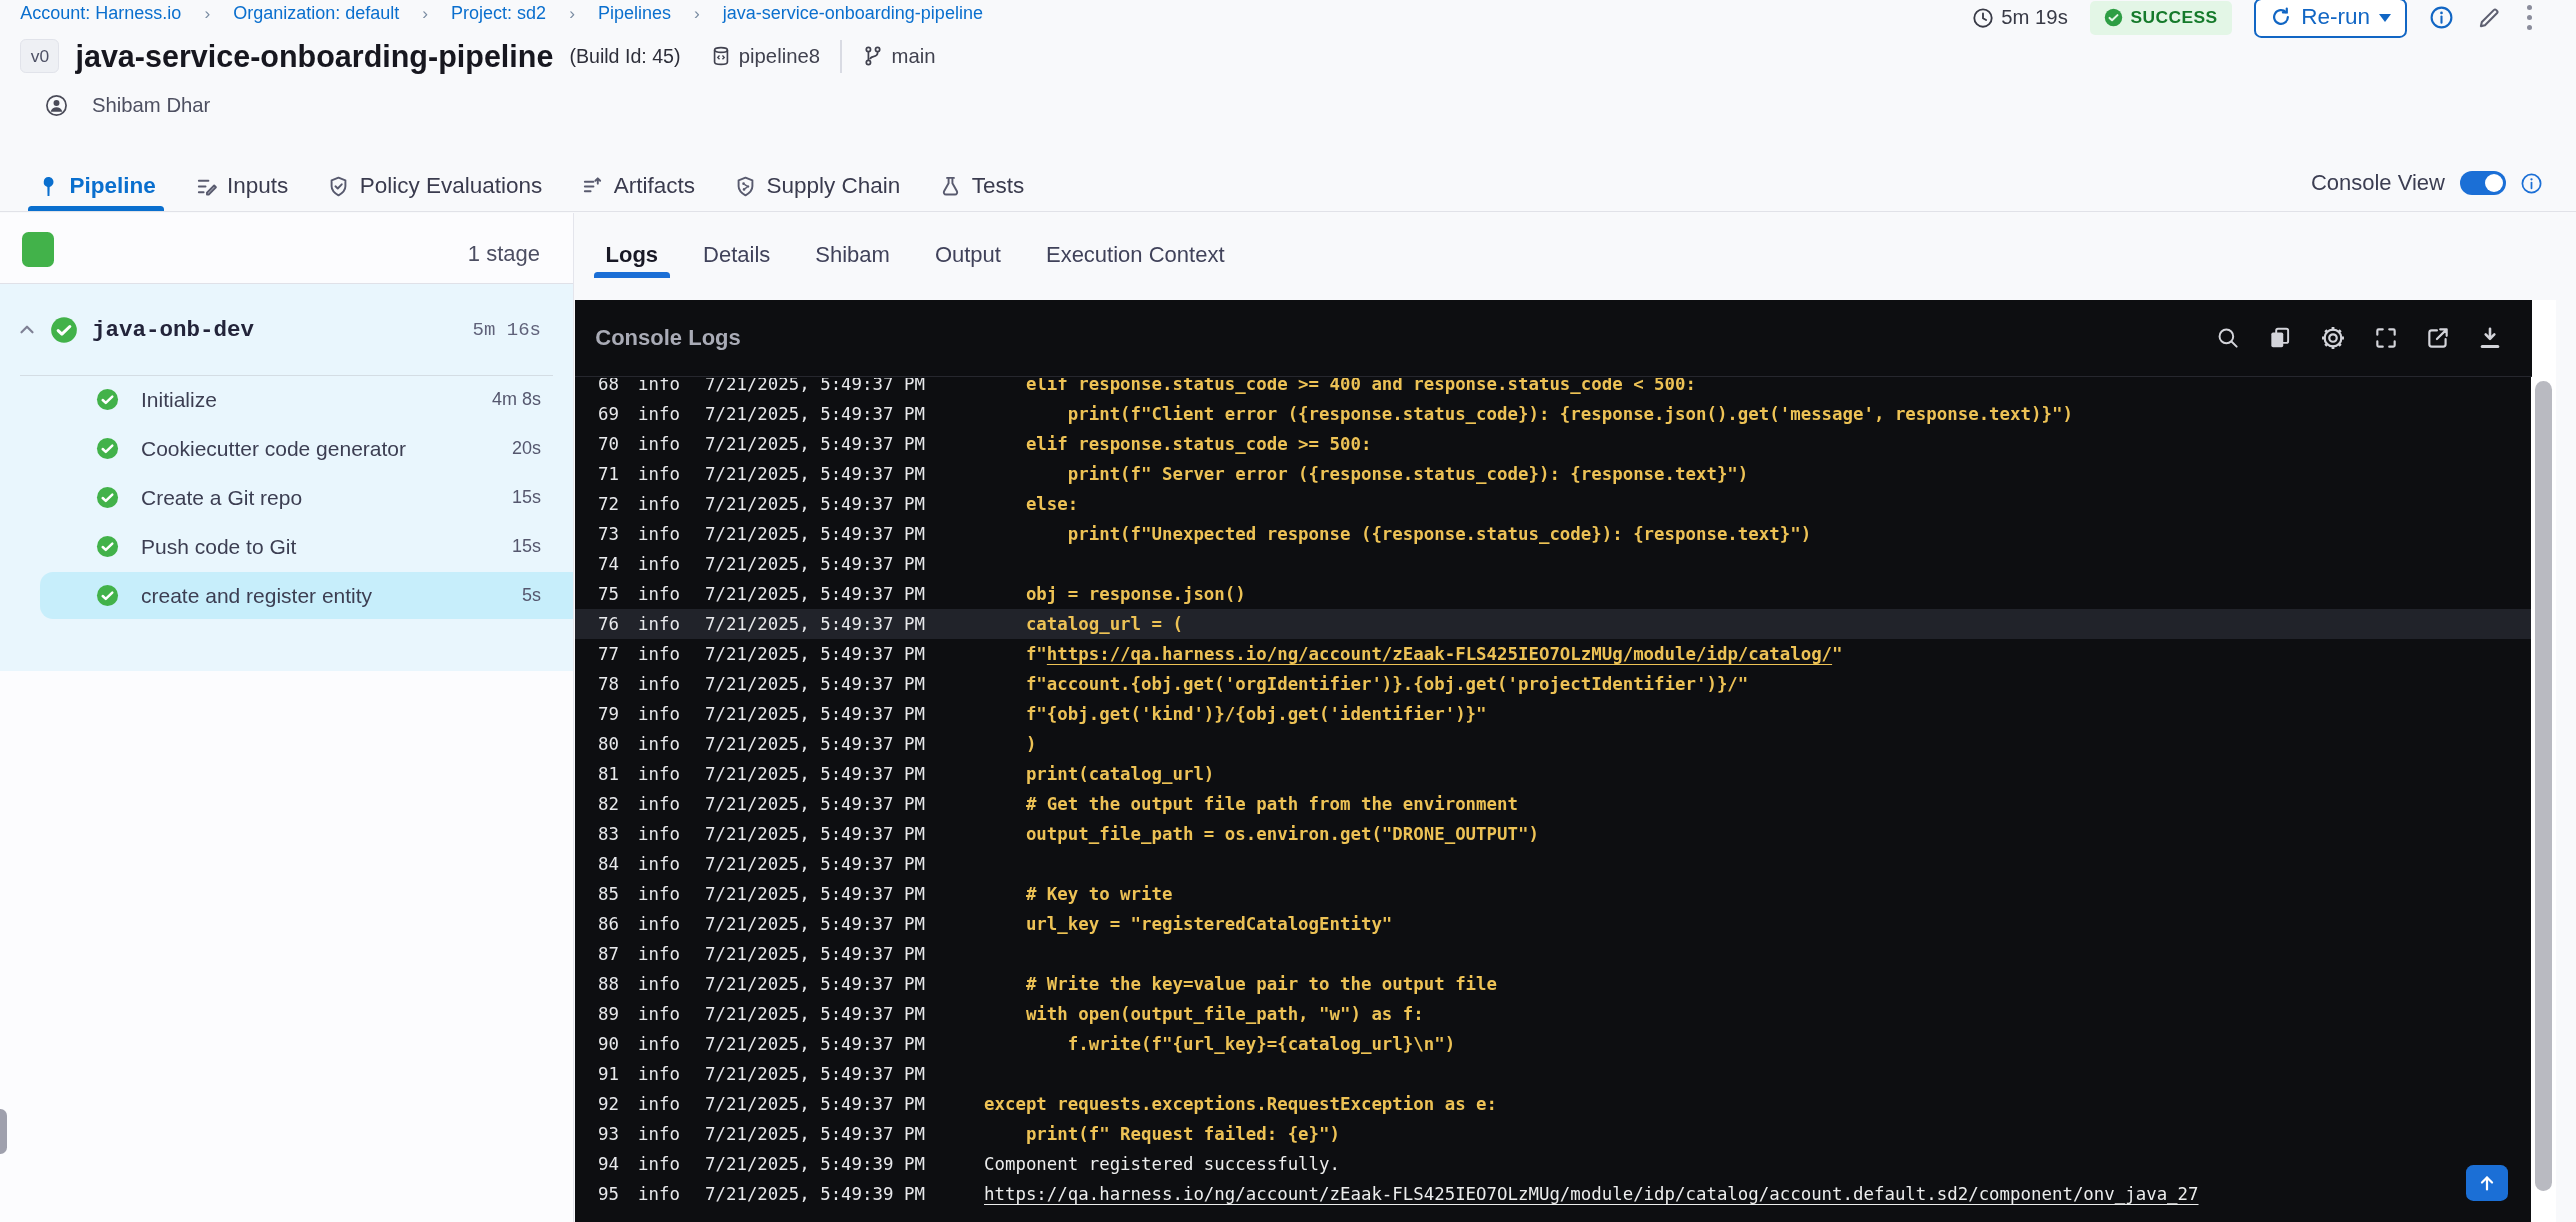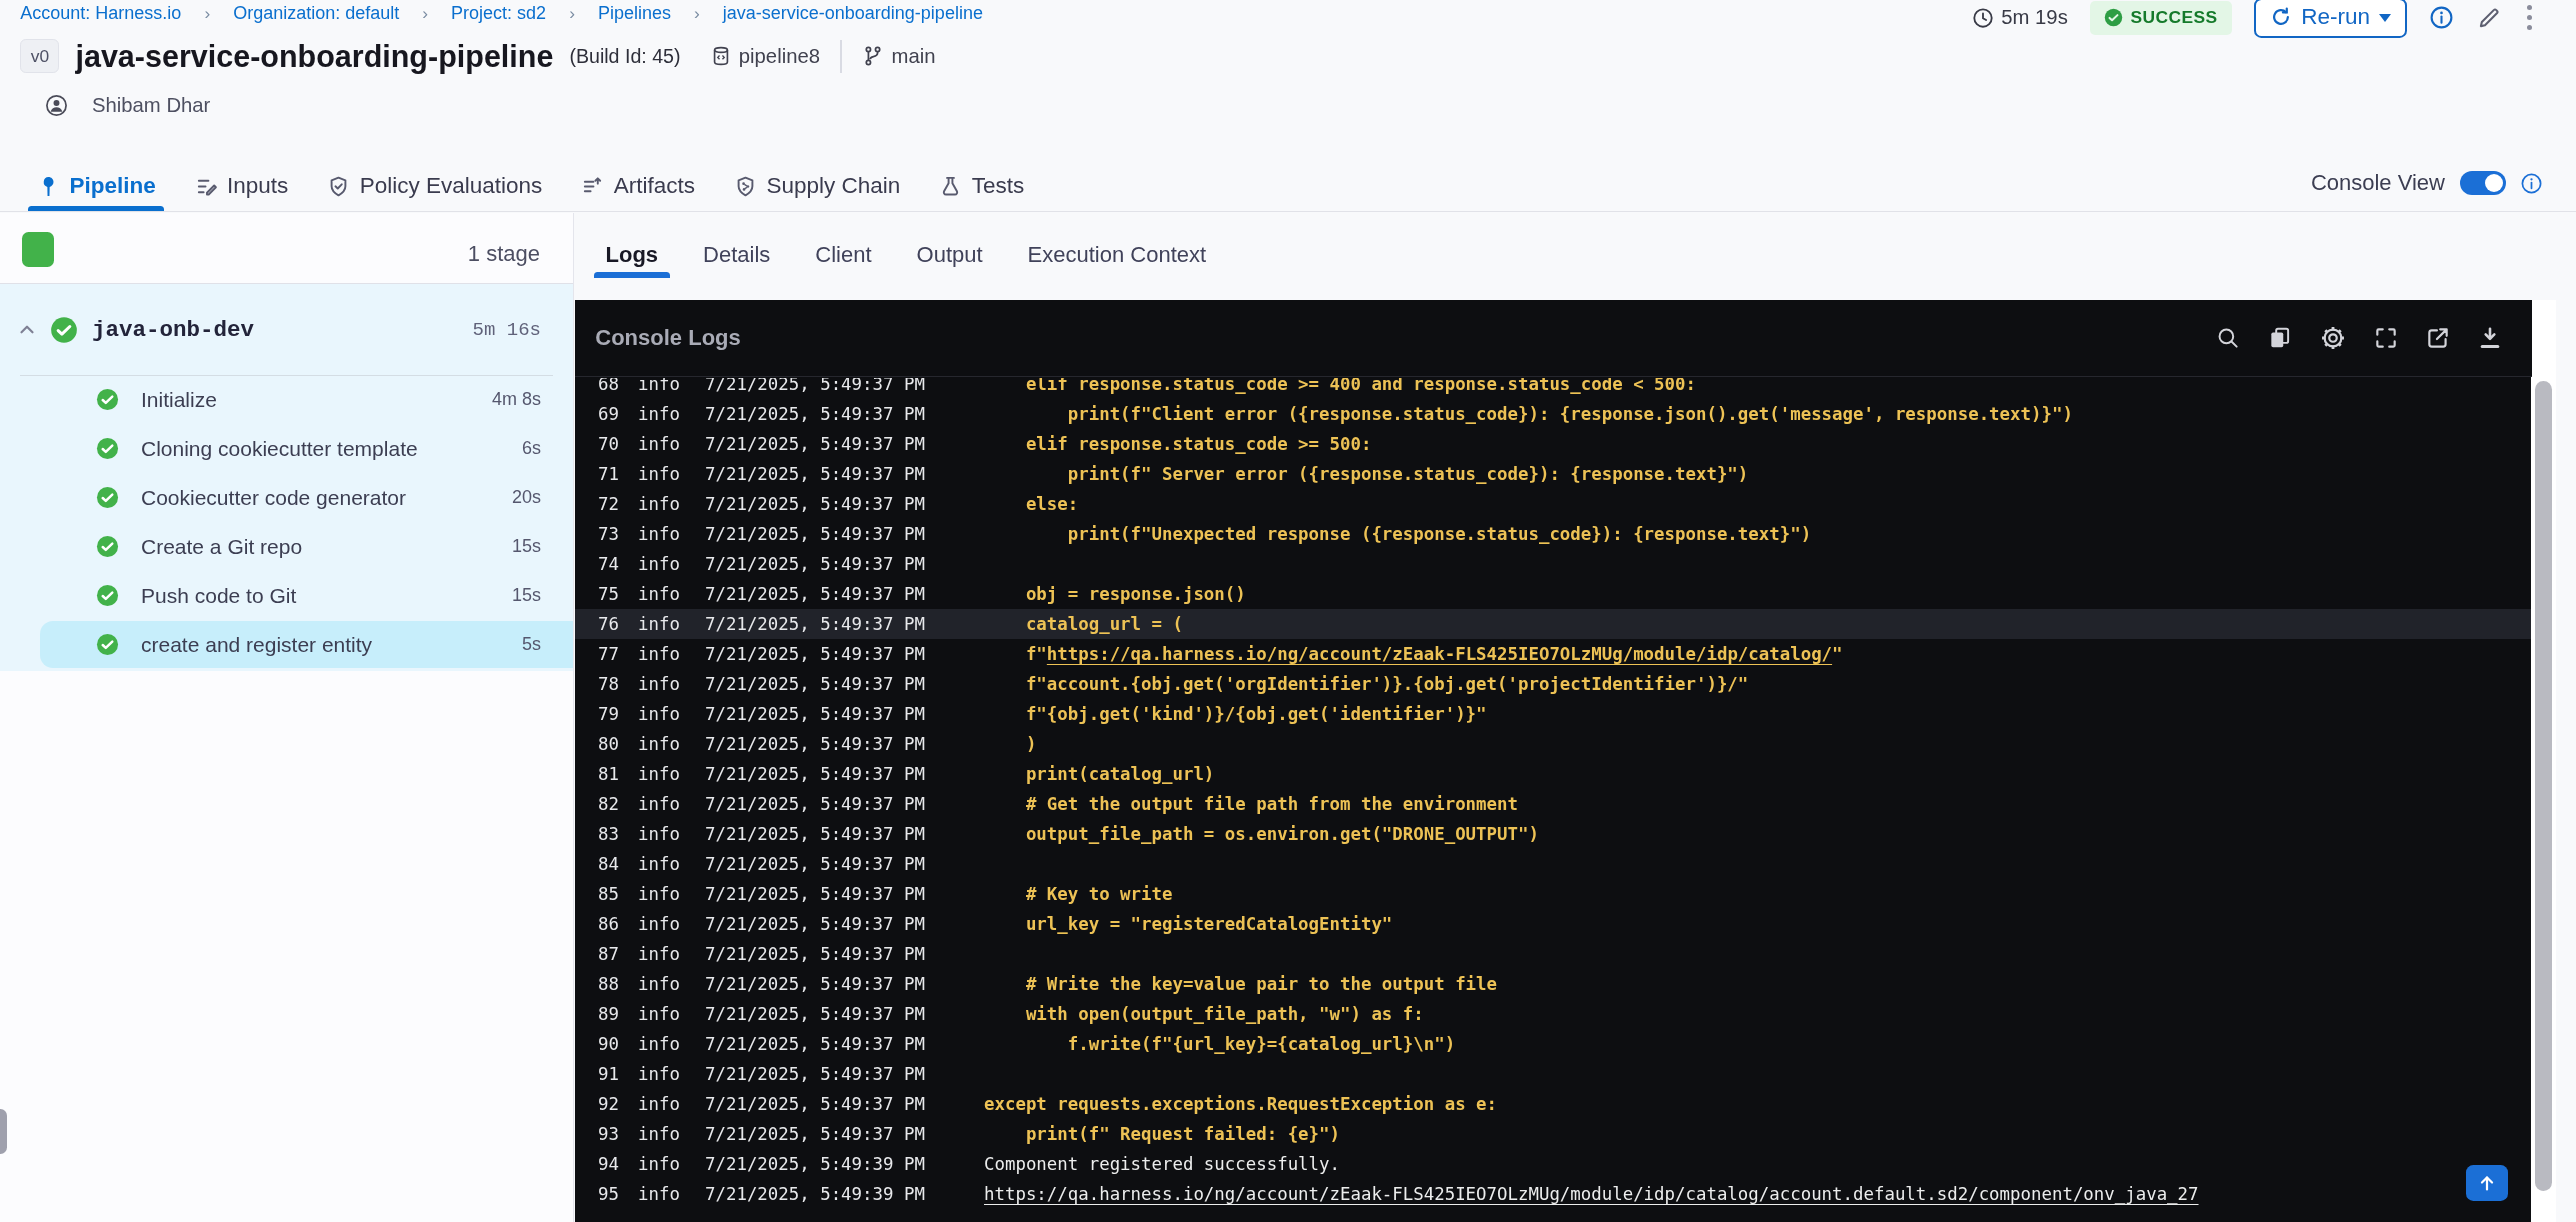--- a/index.html
+++ b/index.html
@@ -297,50 +297,40 @@
           <span class="step-name">Initialize</span>
           <span class="step-dur">4m 8s</span>
         </div>
         <div class="step-row">
           <span class="step-check">
             <svg width="23" height="23" viewBox="0 0 24 24">
               <circle cx="12" cy="12" r="11" fill="#42b24a"></circle>
               <path d="M7 12.5l3.2 3L17 9" stroke="#fff" stroke-width="2.6" fill="none" stroke-linecap="round" stroke-linejoin="round"></path>
             </svg>
           </span>
-          <span class="step-name">Cloning cookiecutter template</span>
-          <span class="step-dur">6s</span>
+          <span class="step-name">Cookiecutter code generator</span>
+          <span class="step-dur">20s</span>
         </div>
         <div class="step-row">
           <span class="step-check">
             <svg width="23" height="23" viewBox="0 0 24 24">
               <circle cx="12" cy="12" r="11" fill="#42b24a"></circle>
               <path d="M7 12.5l3.2 3L17 9" stroke="#fff" stroke-width="2.6" fill="none" stroke-linecap="round" stroke-linejoin="round"></path>
             </svg>
           </span>
-          <span class="step-name">Cookiecutter code generator</span>
-          <span class="step-dur">20s</span>
+          <span class="step-name">Create a Git repo</span>
+          <span class="step-dur">15s</span>
         </div>
         <div class="step-row">
           <span class="step-check">
             <svg width="23" height="23" viewBox="0 0 24 24">
               <circle cx="12" cy="12" r="11" fill="#42b24a"></circle>
               <path d="M7 12.5l3.2 3L17 9" stroke="#fff" stroke-width="2.6" fill="none" stroke-linecap="round" stroke-linejoin="round"></path>
             </svg>
           </span>
-          <span class="step-name">Create a Git repo</span>
-          <span class="step-dur">15s</span>
-        </div>
-        <div class="step-row">
-          <span class="step-check">
-            <svg width="23" height="23" viewBox="0 0 24 24">
-              <circle cx="12" cy="12" r="11" fill="#42b24a"></circle>
-              <path d="M7 12.5l3.2 3L17 9" stroke="#fff" stroke-width="2.6" fill="none" stroke-linecap="round" stroke-linejoin="round"></path>
-            </svg>
-          </span>
           <span class="step-name">Push code to Git</span>
           <span class="step-dur">15s</span>
         </div>
         <div class="step-row selected">
           <span class="step-check">
             <svg width="23" height="23" viewBox="0 0 24 24">
               <circle cx="12" cy="12" r="11" fill="#42b24a"></circle>
               <path d="M7 12.5l3.2 3L17 9" stroke="#fff" stroke-width="2.6" fill="none" stroke-linecap="round" stroke-linejoin="round"></path>
             </svg>
           </span>
@@ -349,21 +339,21 @@
         </div>
       </div>
   </div>
   <div class="side-handle"></div>
 </div>
 
 <div class="main">
   <div class="detail-tabs">
     <span class="detail-tab active">Logs</span>
     <span class="detail-tab">Details</span>
-    <span class="detail-tab">Client</span>
+    <span class="detail-tab">Shibam</span>
     <span class="detail-tab">Output</span>
     <span class="detail-tab">Execution Context</span>
   </div>
 
   <div class="console">
     <div class="console-header">
       <span class="console-title">Console Logs</span>
       <span class="console-icons">
         <span>
           <svg width="26" height="26" viewBox="0 0 24 24" fill="none" stroke="currentColor" stroke-width="1.8" stroke-linecap="round">

